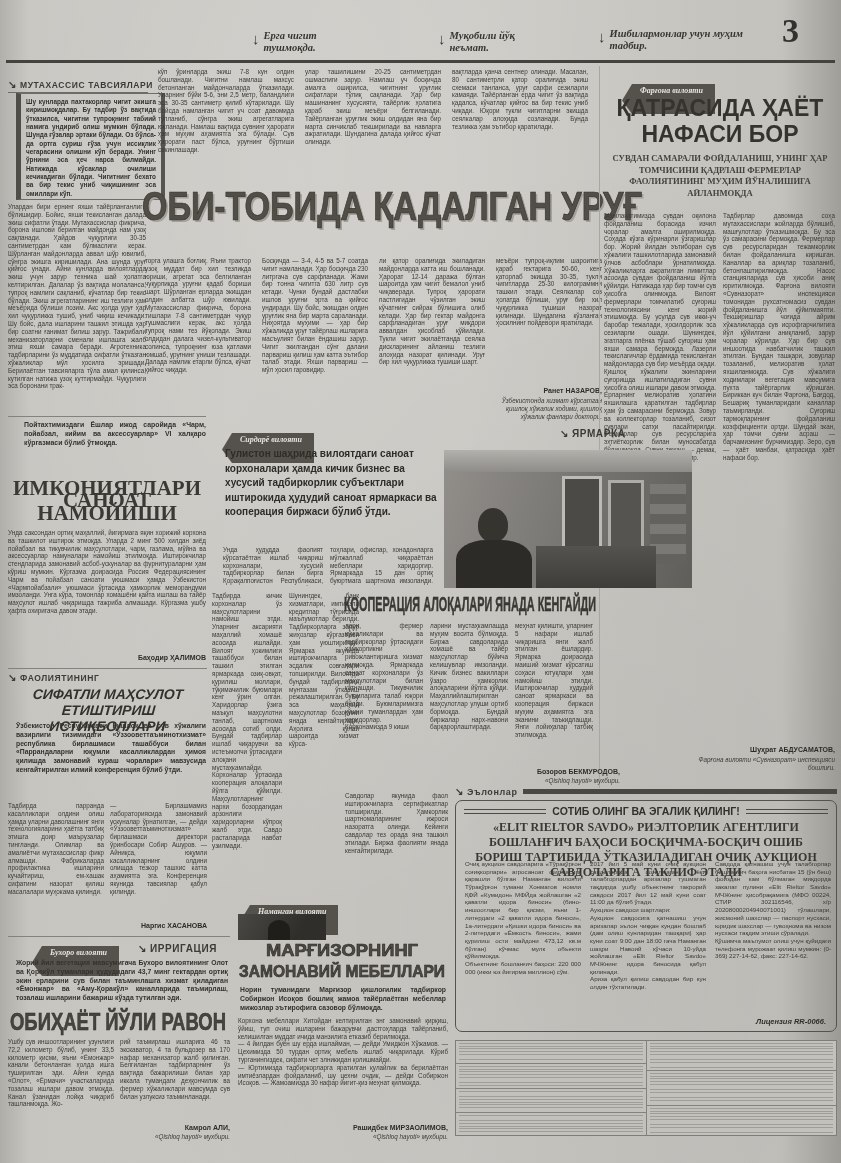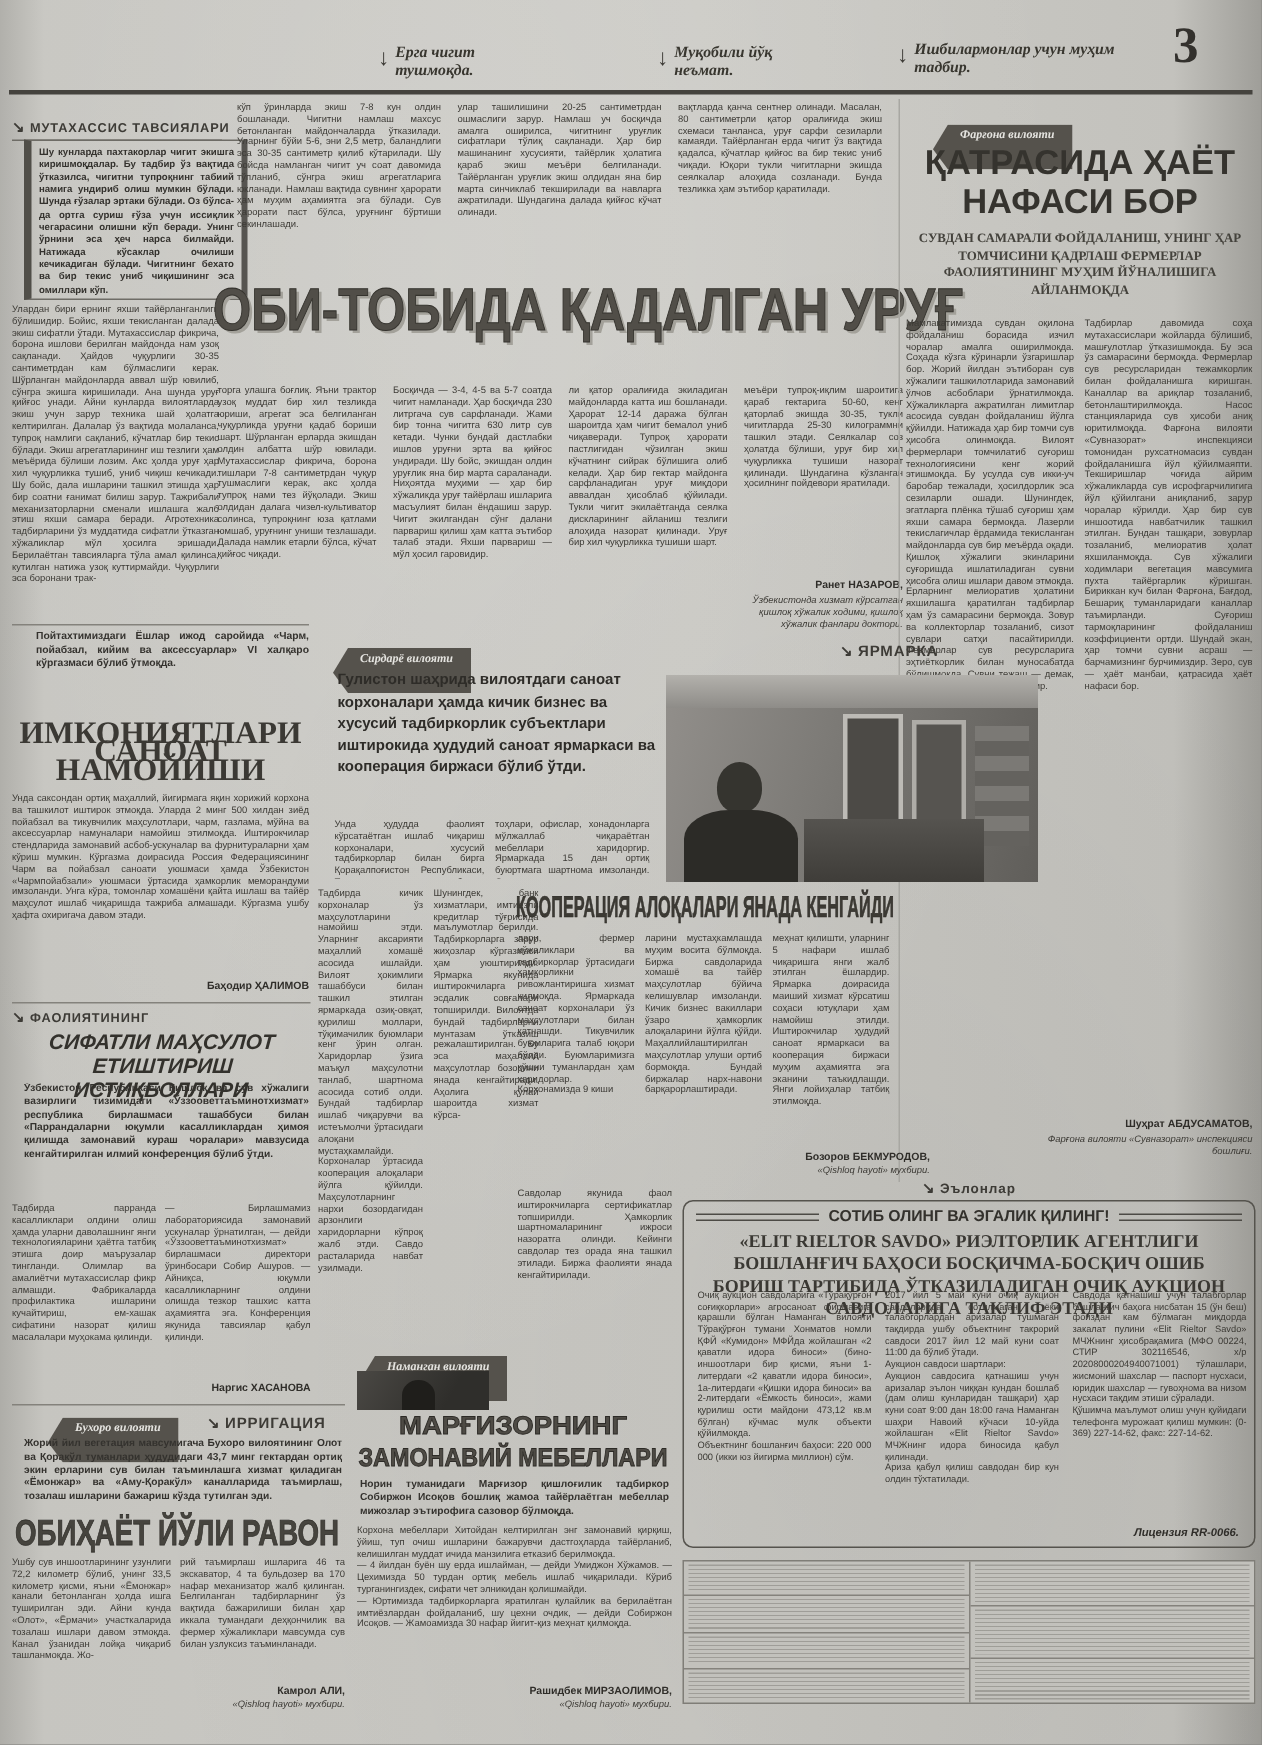--- a/index.html
+++ b/index.html
@@ -168,21 +168,21 @@
     <text x="106" y="16" text-anchor="middle" font-family="Liberation Serif, serif" font-size="17" font-weight="bold" fill="#4e4b45" stroke="#2c2a26" stroke-width="0.6" textLength="152" lengthAdjust="spacingAndGlyphs">МАРҒИЗОРНИНГ</text>
     <text x="106" y="37" text-anchor="middle" font-family="Liberation Serif, serif" font-size="17" font-weight="bold" fill="#4e4b45" stroke="#2c2a26" stroke-width="0.6" textLength="206" lengthAdjust="spacingAndGlyphs">ЗАМОНАВИЙ МЕБЕЛЛАРИ</text>
   </svg>
   <div class="abs boldlead" style="left:240px;top:986px;width:206px;height:28px;text-align:justify;overflow:hidden;">Норин туманидаги Марғизор қишлоғилик тадбиркор Собиржон Исоқов бошлиқ жамоа тайёрлаётган мебеллар мижозлар эътирофига сазовор бўлмоқда.</div>
   <div class="col prelines" style="left:238px;top:1017px;width:210px;height:104px;">Корхона мебеллари Хитойдан келтирилган энг замонавий қирқиш, ўйиш, туп очиш ишларини бажарувчи дастгоҳларда тайёрланиб, келишилган муддат ичида манзилига етказиб берилмоқда.
 — 4 йилдан буён шу ерда ишлайман, — дейди Умиджон Хўжамов. — Цехимизда 50 турдан ортиқ мебель ишлаб чиқарилади. Кўриб турганингиздек, сифати чет элникидан қолишмайди.
 — Юртимизда тадбиркорларга яратилган қулайлик ва берилаётган имтиёзлардан фойдаланиб, шу цехни очдик, — дейди Собиржон Исоқов. — Жамоамизда 30 нафар йигит-қиз меҳнат қилмоқда.</div>
   <div class="byline" style="left:300px;top:1124px;width:148px;">Рашидбек МИРЗАОЛИМОВ,</div>
   <div class="credit" style="left:300px;top:1133px;width:148px;">«Qishloq hayoti» мухбири.</div>
 
-  <div class="abs" style="left:455px;top:786px;width:382px;display:flex;align-items:center;gap:5px;flex-direction:column;">
+  <div class="abs" style="left:455px;top:786px;width:382px;display:flex;align-items:center;gap:5px;">
     <span class="kicker" style="font-size:9px;"><span class="arr">↘</span><span>Эълонлар</span></span>
     <span style="flex:1;height:5px;background:#4a4843;"></span>
   </div>
 
   <div class="abs" style="left:455px;top:800px;width:382px;height:232px;border:1.5px solid #55534d;border-radius:7px;box-sizing:border-box;">
     <div style="display:flex;align-items:center;gap:6px;margin:4px 8px 0 8px;">
       <span class="dline"></span>
       <span style="font-size:10.5px;font-weight:bold;color:#33312c;white-space:nowrap;">СОТИБ ОЛИНГ ВА ЭГАЛИК ҚИЛИНГ!</span>
       <span class="dline"></span>
     </div>

